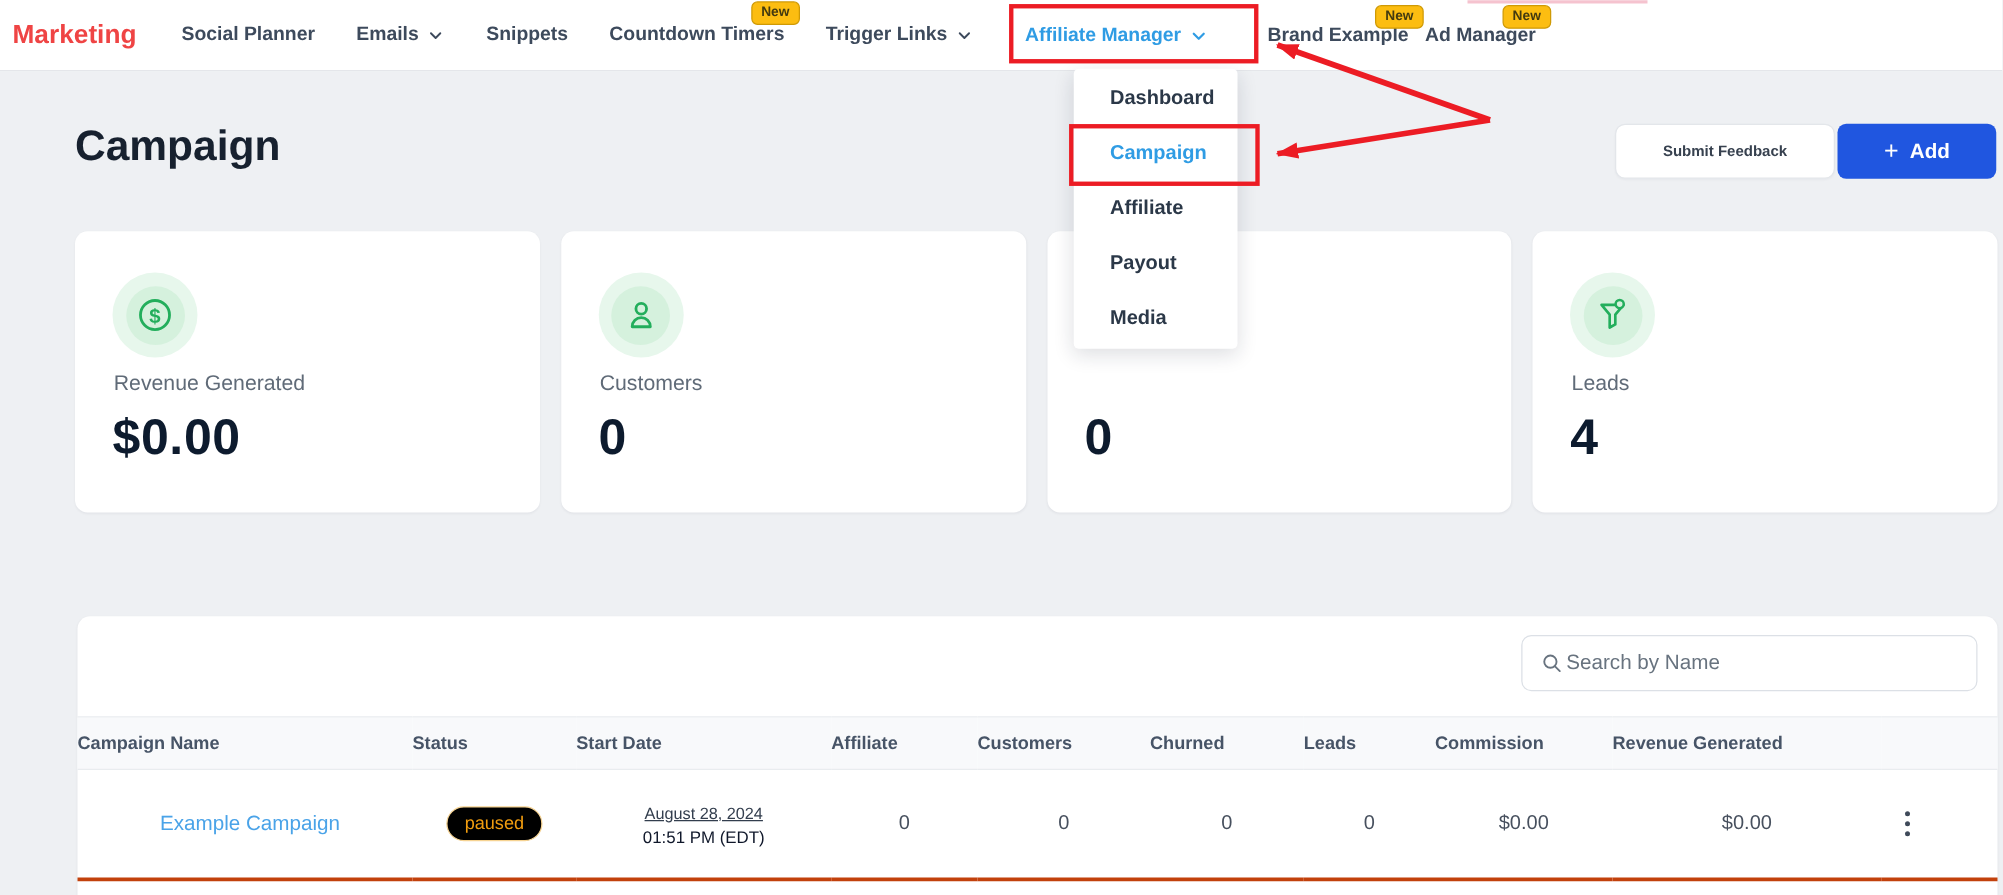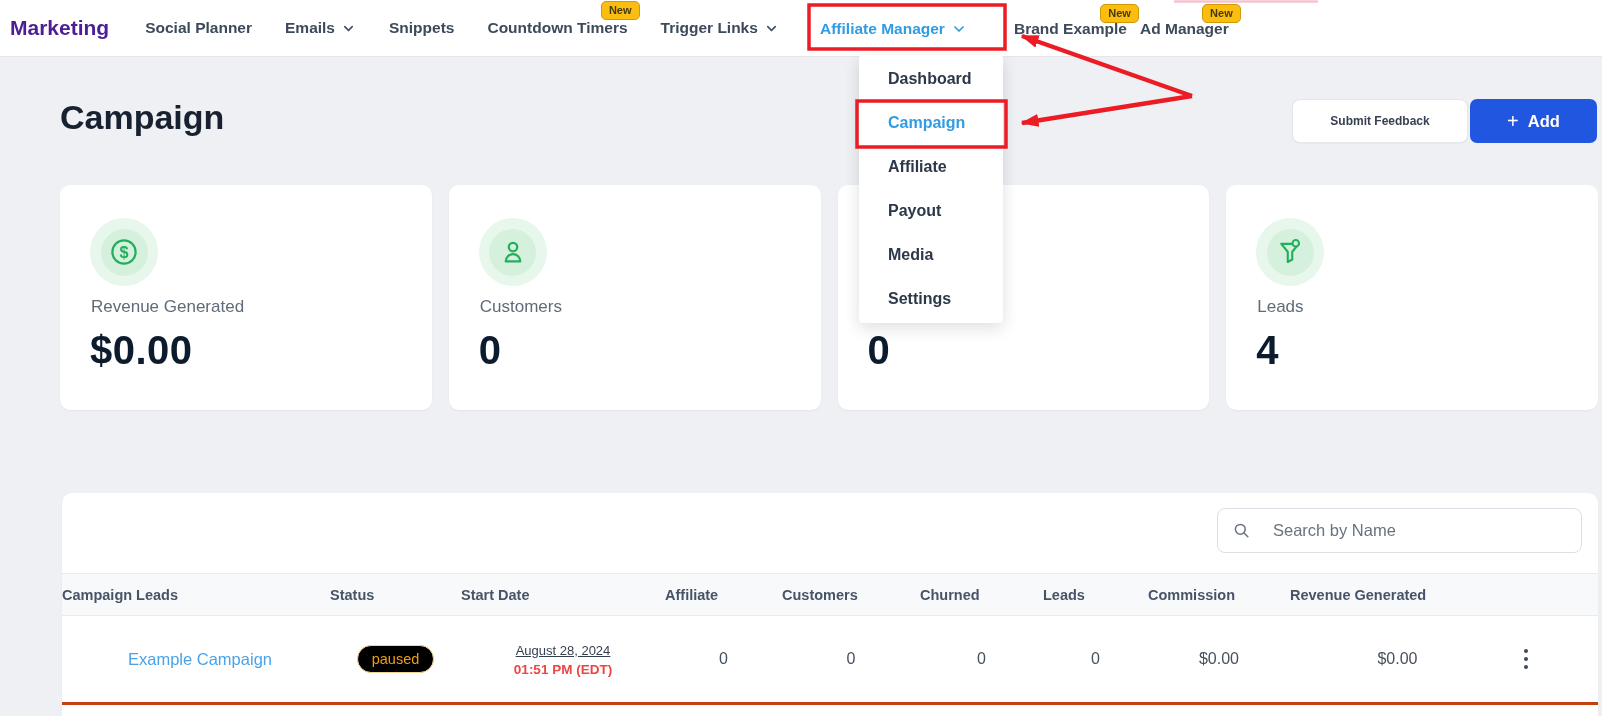--- a/index.html
+++ b/index.html
@@ -16,39 +16,39 @@
   html,body{width:1602px;height:716px;overflow:hidden;}
   body{
     font-family:"Liberation Sans","DejaVu Sans",sans-serif;
     background:#eef0f3;color:#1b2736;position:relative;
   }
   
   .topnav{
     position:relative;height:57px;background:#fff;border-bottom:1px solid #e4e6ea;
     display:flex;align-items:center;padding-left:10px;z-index:10;
   }
-  .brand{font-size:21px;font-weight:700;color:#4c1d95;margin-right:36px;}
+  .brand{font-size:21px;font-weight:700;color:#ef4444;margin-right:36px;}
   .nav-flow{display:flex;align-items:center;gap:33px;}
   .nav-item{
     position:relative;display:flex;align-items:center;gap:6px;
     font-size:15.5px;font-weight:600;color:#3d4a5c;cursor:pointer;white-space:nowrap;
   }
   .nav-item.abs{position:absolute;top:0;height:57px;}
   .nav-item .chev{display:flex;align-items:center;}
   .nav-badge{
     position:absolute;top:-18px;right:-12px;
     background:var(--badge-bg);border:1.5px solid var(--badge-border);
     color:#433a10;font-size:11px;font-weight:700;
     padding:2px 7px;border-radius:5px;line-height:13px;
   }
   .nav-item.abs .nav-badge{top:4px;}
   .nav-item.am{color:var(--accent-blue);}
   
   .dropdown{
-    position:absolute;left:859px;top:55px;width:144px;background:#fff;
+    position:absolute;left:859px;top:55px;width:131px;background:#fff;
     border-radius:4px;box-shadow:0 5px 16px rgba(20,30,50,.14);z-index:50;padding:2px 0;
   }
   .dropdown-item{
     height:44px;display:flex;align-items:center;padding-left:29px;
     font-size:16px;font-weight:600;color:#2b3848;cursor:pointer;
   }
   .dropdown-item.active{color:var(--accent-blue);}
   
   .page-header{position:absolute;left:0;top:57px;width:100%;height:110px;}
   .page-title{position:absolute;left:60px;top:41px;font-size:34px;font-weight:700;color:#17212f;}
@@ -84,21 +84,21 @@
   .stat-label{position:absolute;left:31px;top:112px;font-size:17px;color:#606b78;}
   .stat-value{position:absolute;left:30px;top:143px;font-size:40px;font-weight:800;color:#0d1b2e;letter-spacing:.5px;}
   
   .table-card{
     position:absolute;left:62px;top:493px;width:1536px;height:280px;
     background:#fff;border-radius:10px 10px 0 0;box-shadow:0 1px 2px rgba(16,24,40,.05);
   }
   .search-box{
     position:absolute;right:16px;top:15px;width:365px;height:45px;
     border:1px solid #dce0e6;border-radius:8px;background:#fff;
-    display:flex;align-items:center;padding:0 14px;gap:22px;
+    display:flex;align-items:center;padding:0 14px;gap:2px;
   }
   .search-box input{
     border:none;outline:none;flex:1;font-size:16.5px;color:#37414f;
     font-family:inherit;background:transparent;
   }
   .search-box input::placeholder{color:#68737f;}
   table.data{width:100%;border-collapse:collapse;margin-top:80px;table-layout:fixed;}
   table.data thead tr{background:#f8f9fb;border-top:1px solid #e9ecef;border-bottom:1px solid #e9ecef;}
   table.data th{
     height:42px;font-size:14.5px;font-weight:600;color:#475467;text-align:left;
@@ -108,21 +108,21 @@
     height:88px;font-size:16px;color:#47505e;text-align:center;padding:0;vertical-align:middle;
     border-bottom:3px solid #c2410c;white-space:nowrap;
   }
   th.c1,td.c1{padding-left:28px;}
   .campaign-link{color:var(--link-blue);font-weight:500;font-size:16.5px;cursor:pointer;padding-left:8px;}
   .status-badge{
     display:inline-block;padding:5px 14px;border-radius:15px;
     background:#000000;border:1px solid #f6d392;color:var(--paused-orange);font-size:14.5px;
   }
   .date-main{font-size:13px;color:#333e4e;line-height:21px;text-decoration:underline;}
-  .date-sub{font-size:13.5px;color:#ef4444;font-weight:700;line-height:18px;}
+  .date-sub{font-size:13.5px;color:#0f172a;font-weight:400;line-height:18px;}
   .kebab{width:18px;height:26px;display:flex;flex-direction:column;align-items:center;
     justify-content:center;gap:4px;cursor:pointer;margin-left:12px;}
   .kebab i{width:4px;height:4px;border-radius:50%;background:#3f4a5a;}
   
   .annotations{position:absolute;left:0;top:0;width:1602px;height:716px;z-index:100;pointer-events:none;}
 </style>
 </head>
 <body>
 
 <div class="topnav">
@@ -242,21 +242,21 @@
       <col style="width:117px">
         <col style="width:138px">
         <col style="width:123px">
       <col style="width:105px">
         <col style="width:142px">
         <col style="width:215px">
         <col>
     </colgroup>
     <thead>
       <tr>
-        <th class="c1">Campaign Leads</th>
+        <th class="c1">Campaign Name</th>
         <th>Status</th>
         <th>Start Date</th>
         <th>Affiliate</th>
         <th>Customers</th>
         <th>Churned</th>
         <th>Leads</th>
         <th>Commission</th>
         <th>Revenue Generated</th>
         <th></th>
       </tr>
@@ -286,21 +286,20 @@
     </tbody>
   </table>
 </div>
 
 <div class="dropdown">
   <div class="dropdown-item">Dashboard</div>
   <div class="dropdown-item active">Campaign</div>
   <div class="dropdown-item">Affiliate</div>
   <div class="dropdown-item">Payout</div>
   <div class="dropdown-item">Media</div>
-  <div class="dropdown-item">Settings</div>
 </div>
 
 <svg class="annotations" viewBox="0 0 1602 716">
   <defs>
     <marker id="arrowhead" markerWidth="18" markerHeight="13" refX="16.5" refY="6.5" orient="auto" markerUnits="userSpaceOnUse">
       <path d="M0,0 L18,6.5 L0,13 z" fill="#ec1c24"></path>
     </marker>
   </defs>
   <line x1="1174" y1="1.5" x2="1318" y2="1.5" stroke="#f5c3cf" stroke-width="2.5"></line>
   <rect x="809" y="5" width="196" height="44" fill="none" stroke="#ec1c24" stroke-width="3.5"></rect>

